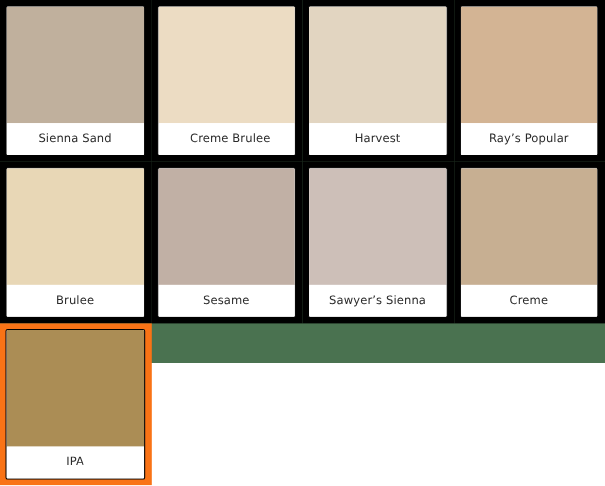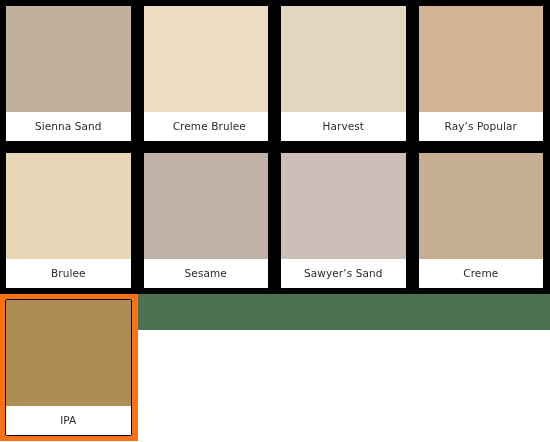--- a/index.html
+++ b/index.html
@@ -115,21 +115,21 @@
         <div class="color-block" title="Sesame" style="background: rgb(193, 176, 165);"></div>
         <div class="label-strip" style="background: rgb(255, 255, 255); align-items: center;">
           <span class="label-text" style="color: rgb(43, 43, 43);">Sesame</span>
         </div>
       </div>
     </div>
     <div class="swatch-card" style="background: rgb(0, 0, 0);">
       <div class="card-inner">
         <div class="color-block" title="Sawyer’s Fence" style="background: rgb(205, 191, 184);"></div>
         <div class="label-strip" style="background: rgb(255, 255, 255);">
-          <span class="label-text" style="color: rgb(43, 43, 43);">Sawyer’s Sand</span>
+          <span class="label-text" style="color: rgb(43, 43, 43);">Sawyer’s Sienna</span>
         </div>
       </div>
     </div>
     <div class="swatch-card" style="background: rgb(0, 0, 0);">
       <div class="card-inner">
         <div class="color-block" title="Felt" style="background: rgb(199, 175, 146);"></div>
         <div class="label-strip" style="background: rgb(255, 255, 255);">
           <span class="label-text" style="color: rgb(43, 43, 43);">Creme</span>
         </div>
       </div>

